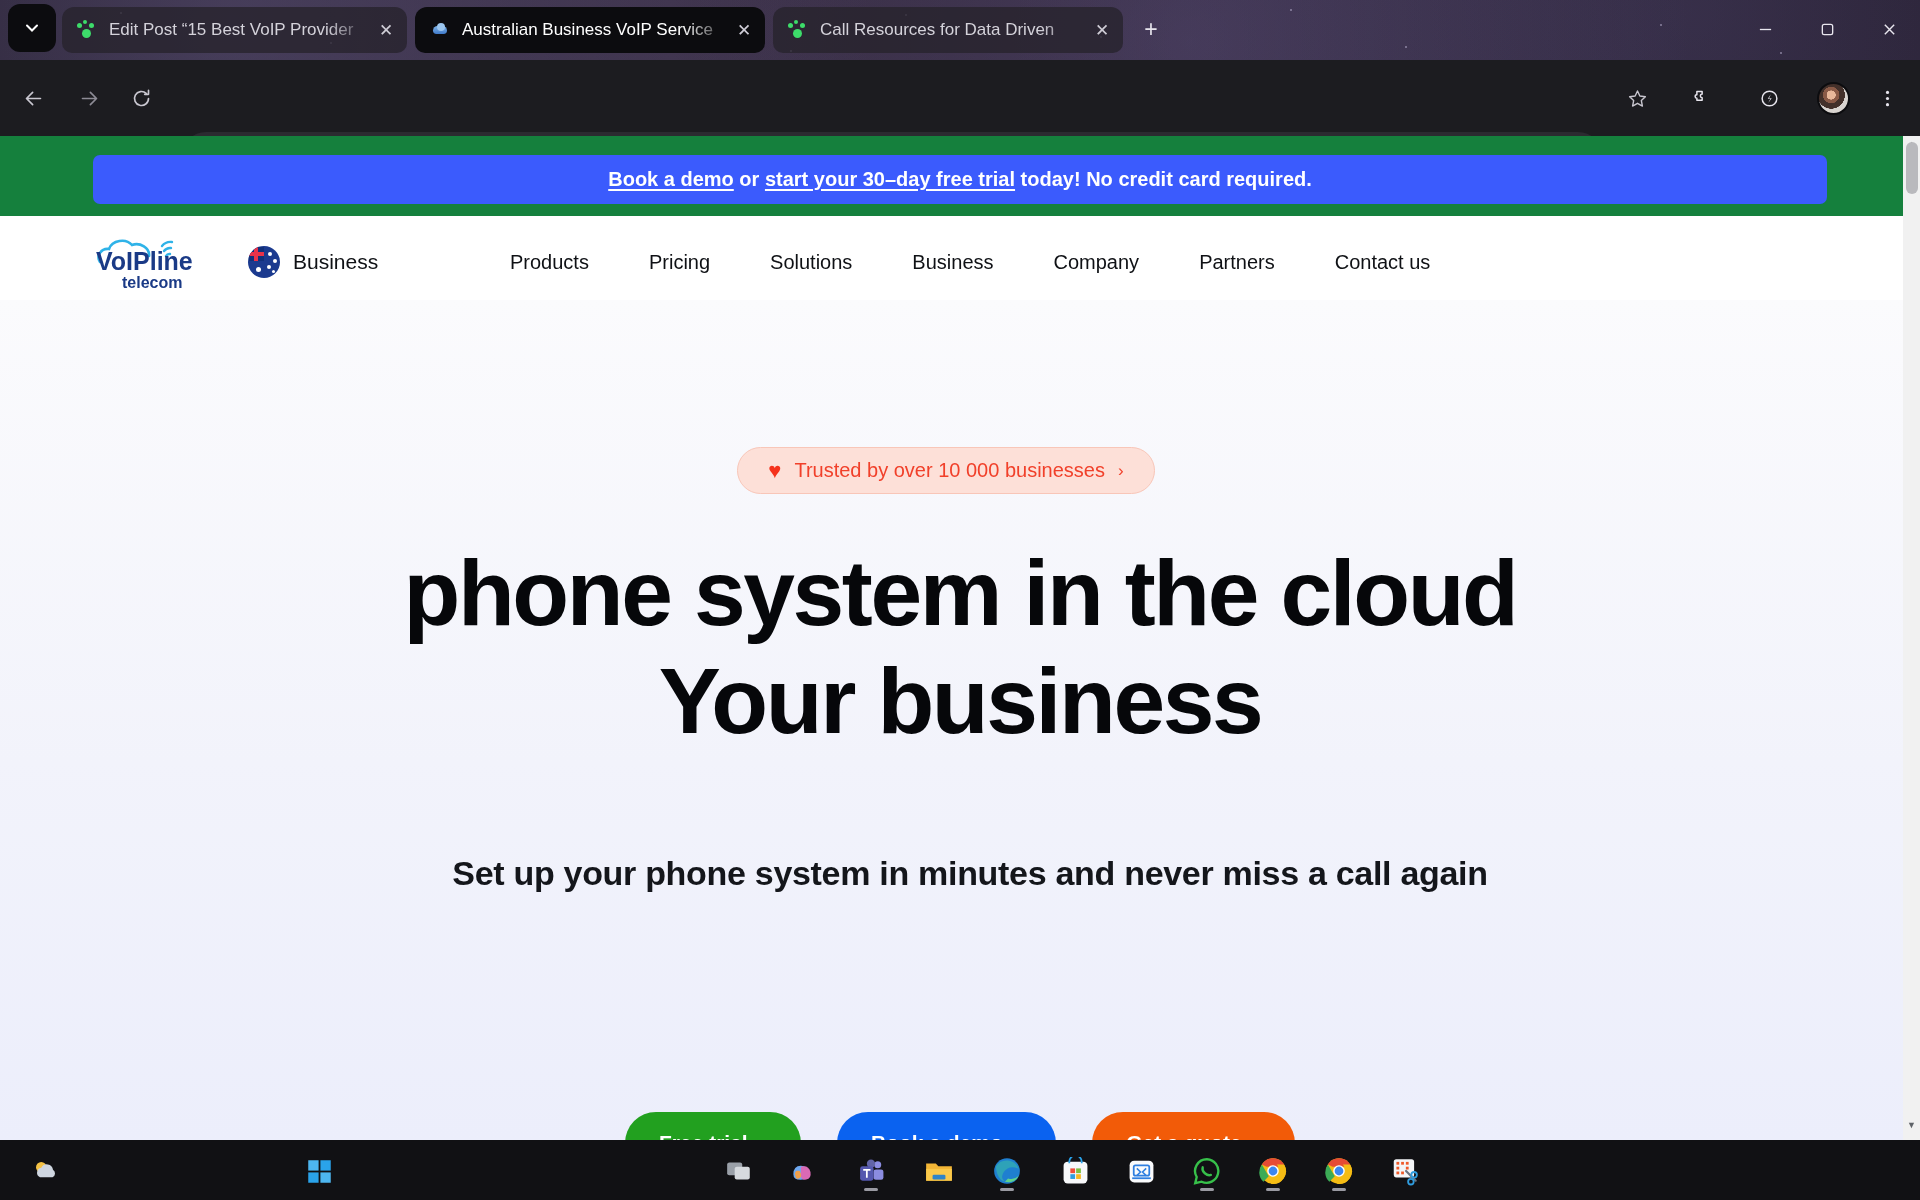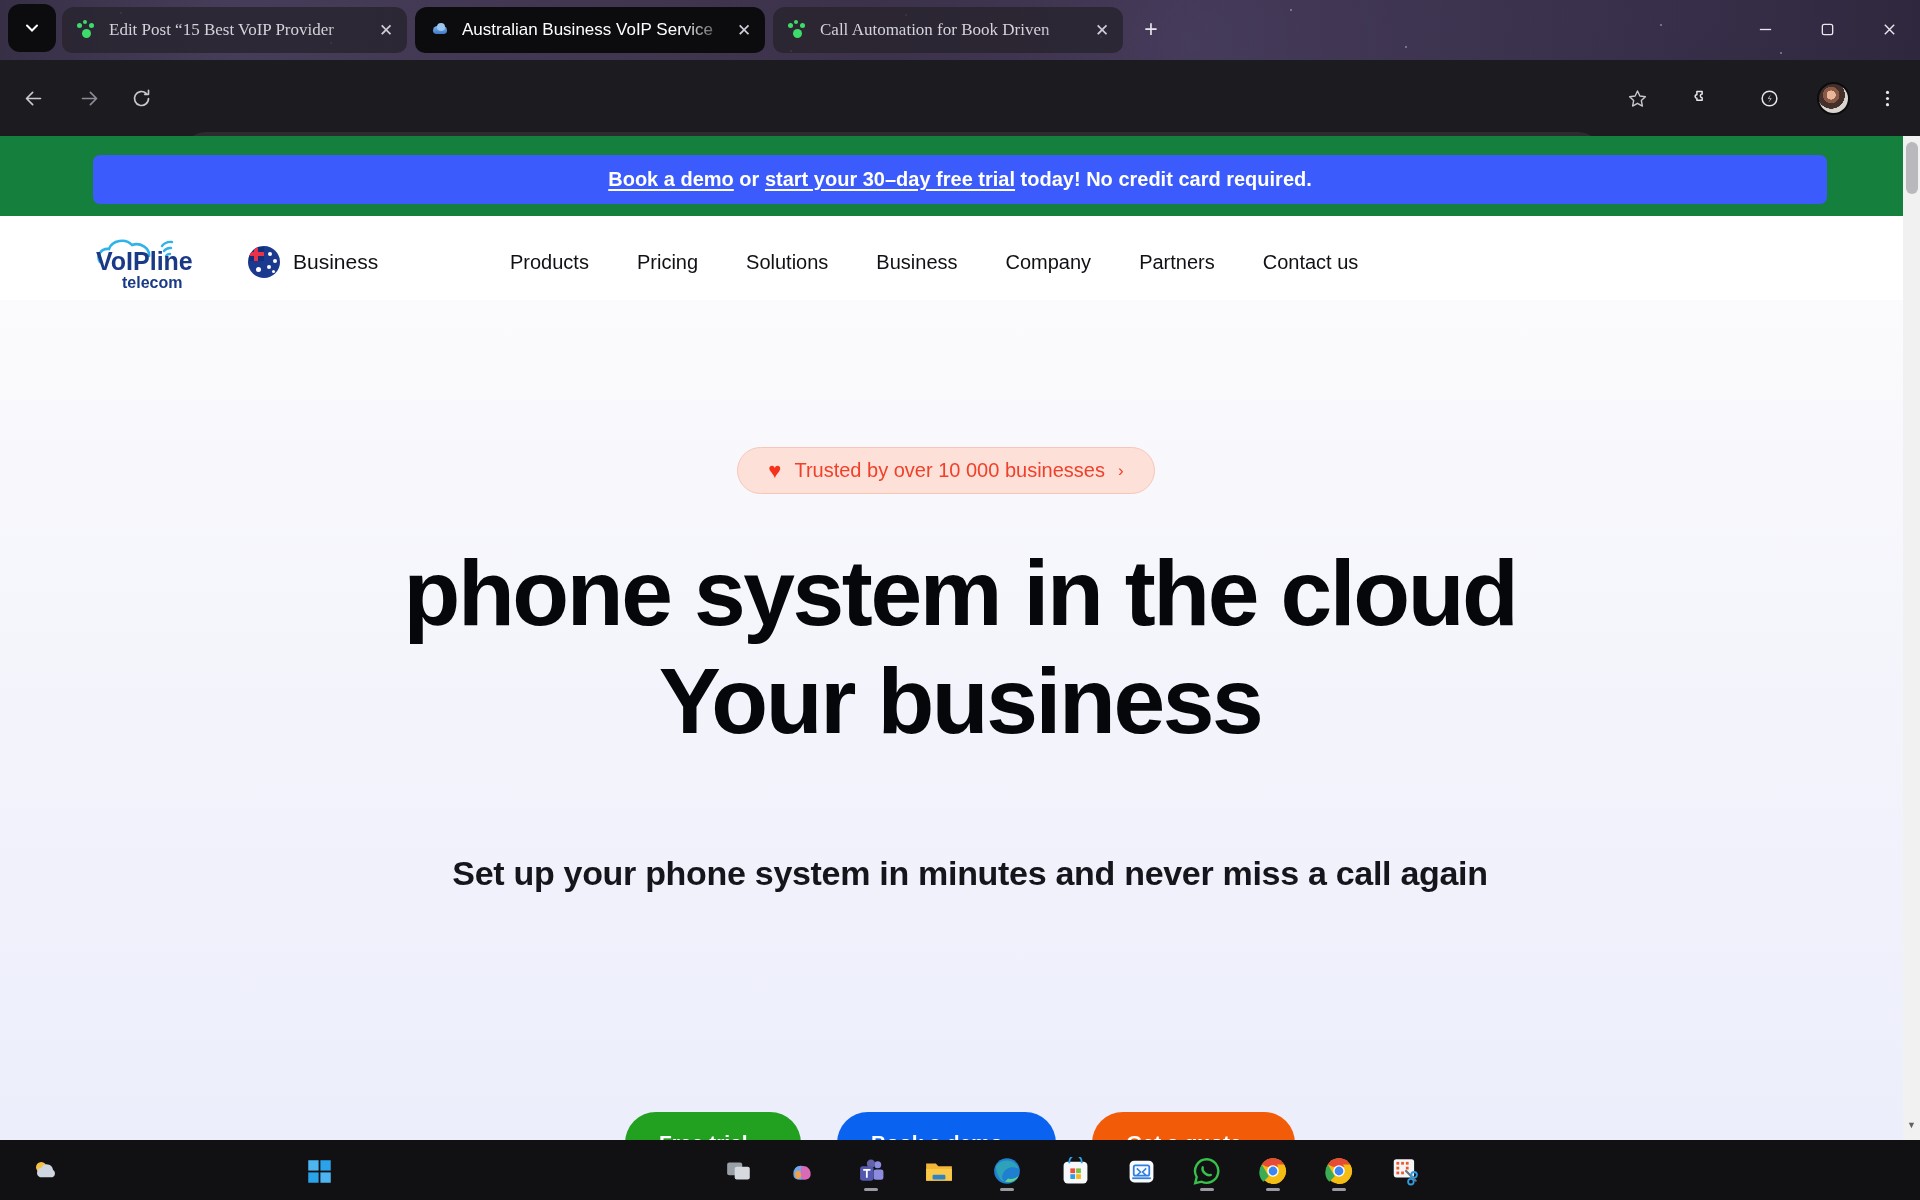--- a/index.html
+++ b/index.html
@@ -31,21 +31,21 @@
     display: flex; align-items: center; justify-content: center;
   }
   .chev-tab svg { width: 16px; height: 16px; }
 
   .tab {
     position: absolute; top: 7px; height: 46px;
     border-radius: 12px 12px 10px 10px;
     display: flex; align-items: center; padding: 0 8px 0 14px;
     color: #d4d2da; font-size: 17px; overflow: hidden;
   }
-  .tab.inactive { background: rgba(38,34,44,.78); font-family: Liberation Serif, serif; }
+  .tab.inactive { background: rgba(38,34,44,.78); }
   .tab.active { background: #0c0c0f; color: #ffffff; }
   .tab .favicon { width: 22px; height: 22px; flex: 0 0 22px; margin-right: 11px; position: relative; }
   .tab .tlabel {
     flex: 1 1 auto; white-space: nowrap; overflow: hidden;
     -webkit-mask-image: linear-gradient(90deg,#000 82%, transparent 100%);
             mask-image: linear-gradient(90deg,#000 82%, transparent 100%);
   }
   .tab .tclose { width: 26px; flex: 0 0 26px; text-align: center; font-size: 17px; color: #cfcdd6; }
 
   
@@ -117,21 +117,21 @@
   .flag {
     width:32px;height:32px;border-radius:50%;
     background:#1b3a8f; position:relative; overflow:hidden;
   }
   .flag .uj { position:absolute; left:1px; top:1px; width:15px; height:14px; background:#12307a; }
   .flag .uj:before { content:""; position:absolute; left:0; top:5px; width:15px; height:4px; background:#e8324a; }
   .flag .uj:after { content:""; position:absolute; left:5px; top:0; width:4px; height:14px; background:#e8324a; }
   .flag .s { position:absolute; background:#fff; border-radius:50%; }
   .region-label { font-size:21px; color:#0f1115; }
 
-  .navmenu { position:absolute; left:486px; top:0; height:92px; display:flex; align-items:center; gap:0; }
+  .navmenu { position:absolute; left:486px; top:0; height:92px; display:flex; align-items:center; gap:12px; }
   .navmenu a { font-size:20px; color:#0f1115; text-decoration:none; padding:0 24px; }
   .btn-signin {
     position:absolute; left:1524px; top:222px; width:112px; height:49px;
     background:#f2f3f5; border-radius:11px; display:flex; align-items:center; justify-content:center;
     font-size:20px; font-weight:700; color:#0f1115;
   }
   .btn-freetrial-nav {
     position:absolute; left:1660px; top:217px; width:146px; height:58px;
     background:#22a01f; border-radius:11px; display:flex; align-items:center; justify-content:center; gap:10px;
     font-size:20px; font-weight:700; color:#ffffff;
@@ -217,21 +217,21 @@
       <span class="tclose">✕</span>
     </div>
 
     <div class="tab inactive" style="left:773px;width:350px">
       <span class="favicon dotsicon">
           <i></i>
           <i></i>
           <i></i>
           <i></i>
         </span>
-      <span class="tlabel">Call Automation for Book Driven</span>
+      <span class="tlabel">Call Resources for Data Driven</span>
       <span class="tclose">✕</span>
     </div>
 
     <div class="newtab" style="left:1135px">+</div>
 
     <div class="wincontrols">
       <div class="wcbtn">
         <svg viewBox="0 0 16 16">
             <path d="M2 8 H14" stroke="#e9e7ef" stroke-width="1.4"></path>
           </svg>

